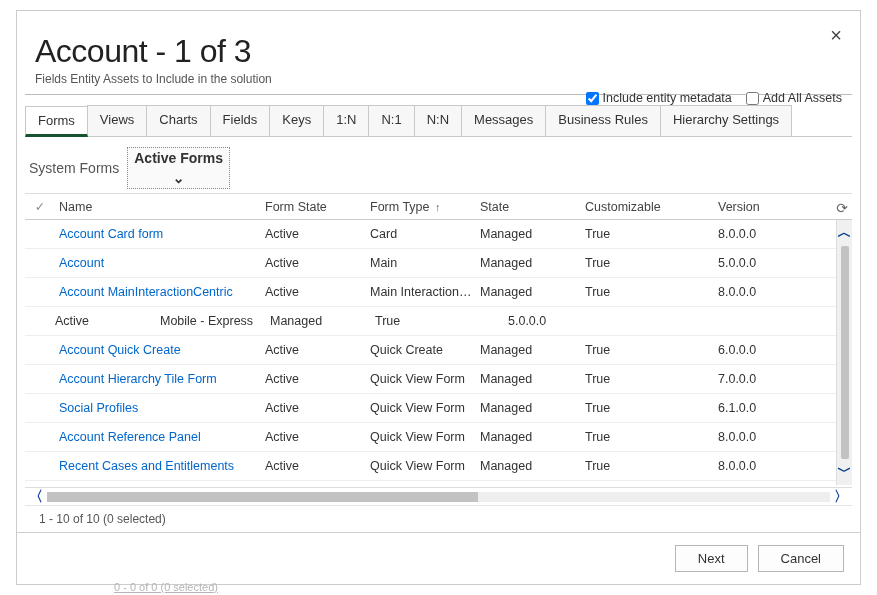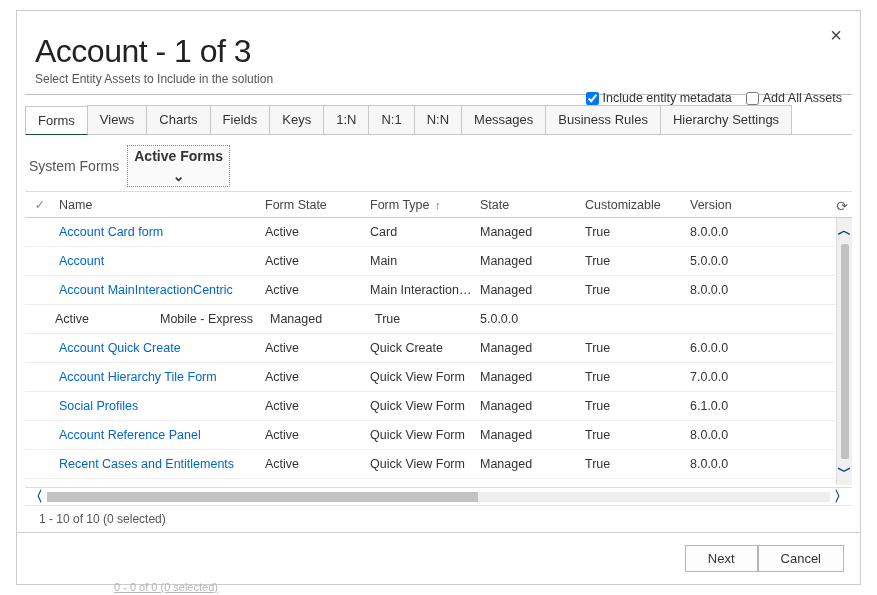--- a/index.html
+++ b/index.html
@@ -64,21 +64,21 @@
     padding: 6px 12px;
     border: 1px solid #c8c8c8;
     border-bottom: none;
     background: #f7f7f7;
     cursor: pointer;
     margin-right: -1px;
     color: #333;
   }
   .tab.active {
     background: #fff;
-    border-bottom: 1px solid #14532d;
+    border-bottom: 3px solid #14532d;
     position: relative;
     top: 1px;
   }
   .tabs-underline { border-top: 1px solid #c8c8c8; margin: 0 8px; }
   .filter-row {
     display: flex;
     align-items: center;
     gap: 8px;
     padding: 10px 12px 4px;
     font-size: 14px;
@@ -117,21 +117,21 @@
     padding: 5px 0;
     position: relative;
   }
   .grid-row { padding: 7px 0; }
   .col-check { width: 30px; text-align: center; color: #888;}
   .col-name { flex: 0 0 210px; padding-left: 4px;}
   .col-state { flex: 0 0 105px; }
   .col-type { flex: 0 0 110px; }
   .col-mng { flex: 0 0 105px; }
   .col-cust { flex: 0 0 105px; }
-  .col-ver { flex: 0 0 80px; }
+  .col-ver { flex: 0 0 80px; margin-left: 28px; }
   .refresh-icon {
     position: absolute;
     right: 4px;
     top: 6px;
     color: #666;
     cursor: pointer;
     font-size: 14px;
   }
   .grid-body {
     flex: 1;
@@ -165,20 +165,21 @@
     padding: 6px 14px;
     font-size: 12px;
     color: #555;
     border-top: 1px solid #e5e5e5;
   }
   .footer {
     border-top: 1px solid #d0d0d0;
     padding: 12px 16px;
     display: flex;
     justify-content: flex-end;
+    gap: 10px;
     background: #fff;
   }
   .btn {
     border: 1px solid #b5b5b5;
     background: #fdfdfd;
     padding: 5px 22px;
     font-size: 13px;
     cursor: pointer;
     color: #333;
   }
@@ -192,21 +193,21 @@
   }
 </style>
 </head>
 <body>
 
 <div class="dialog">
   <div class="close-x">×</div>
 
   <div class="header-area">
     <div class="title">Account - 1 of 3</div>
-    <div class="subtitle">Select Entity Assets to Include in the solution</div>
+    <div class="subtitle">Fields Entity Assets to Include in the solution</div>
     <div class="header-right">
       <label>
         <input type="checkbox" checked="" style="">
         <span>Include entity metadata</span>
       </label>
       <label>
         <input type="checkbox" style="">
         <span>Add All Assets</span>
       </label>
     </div>

